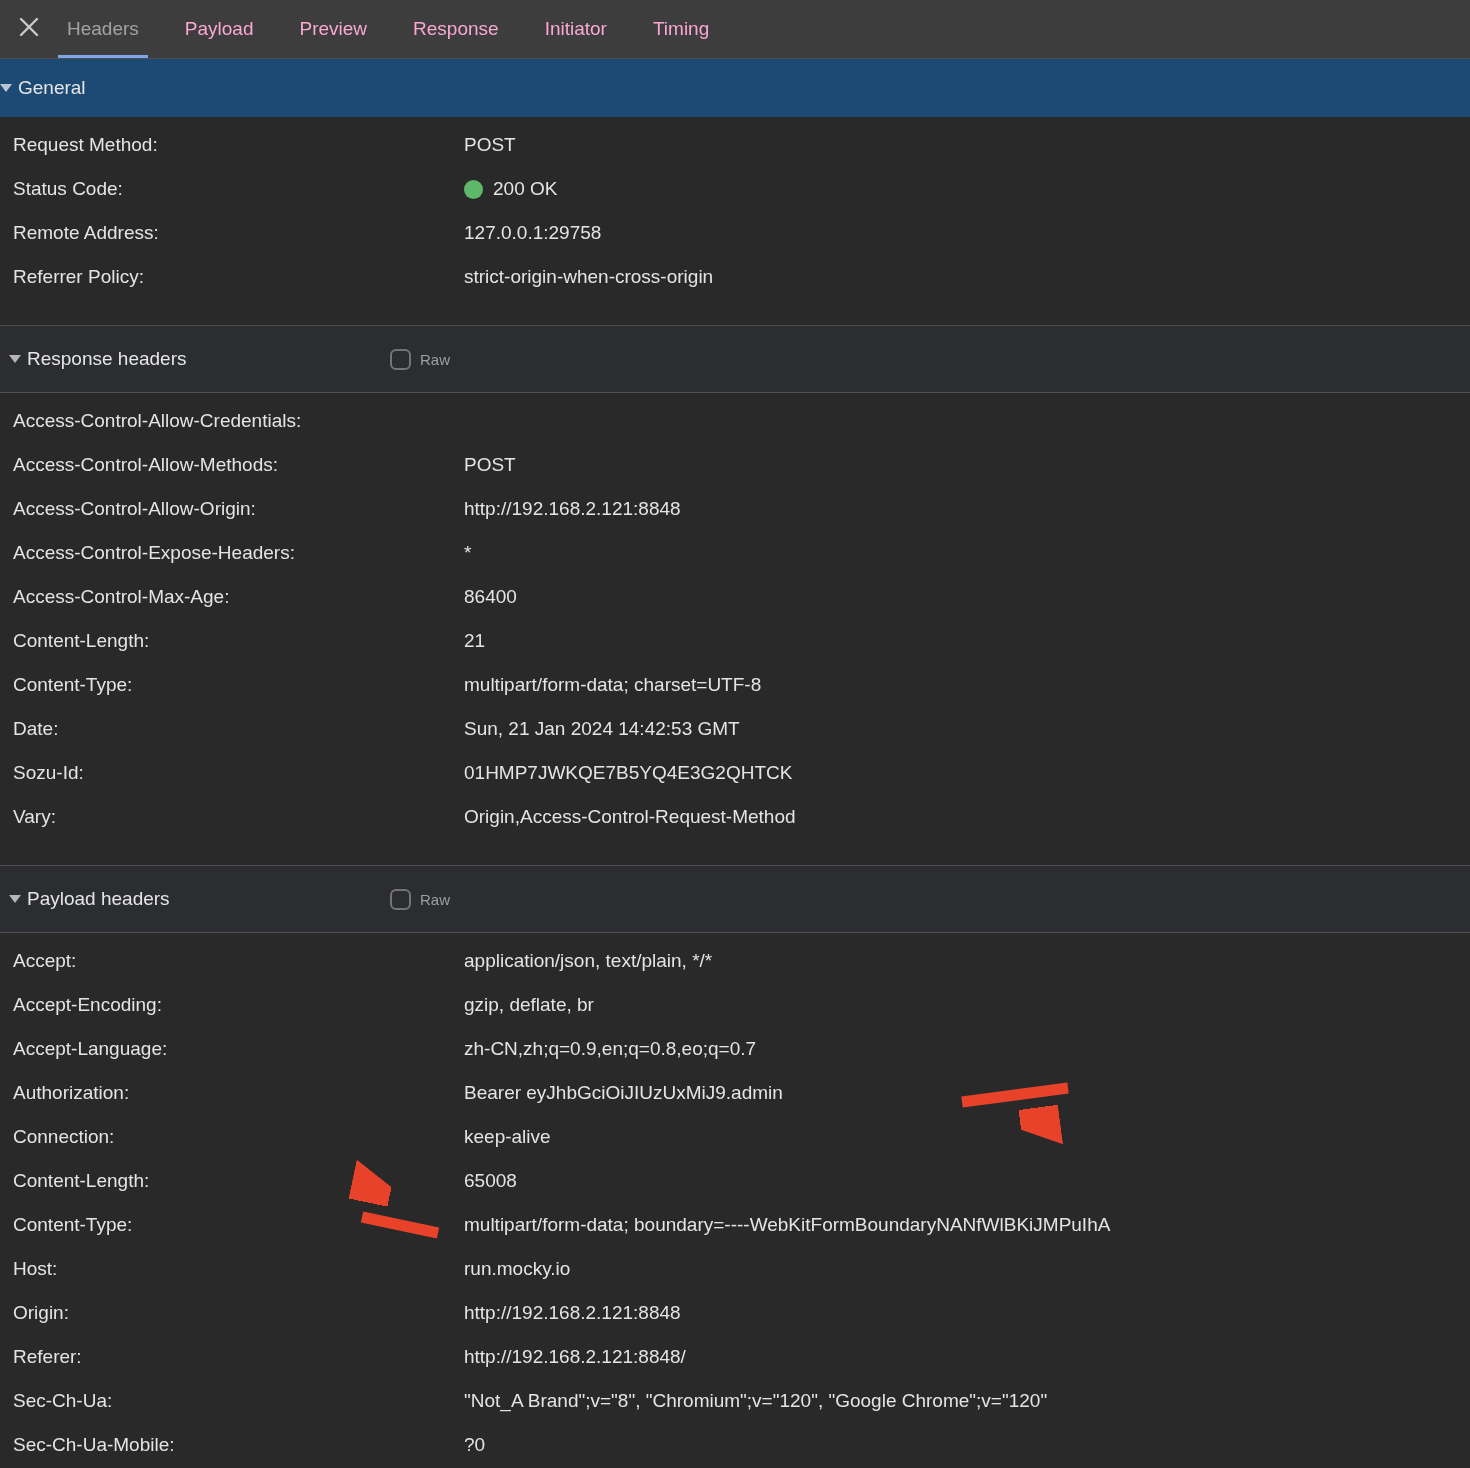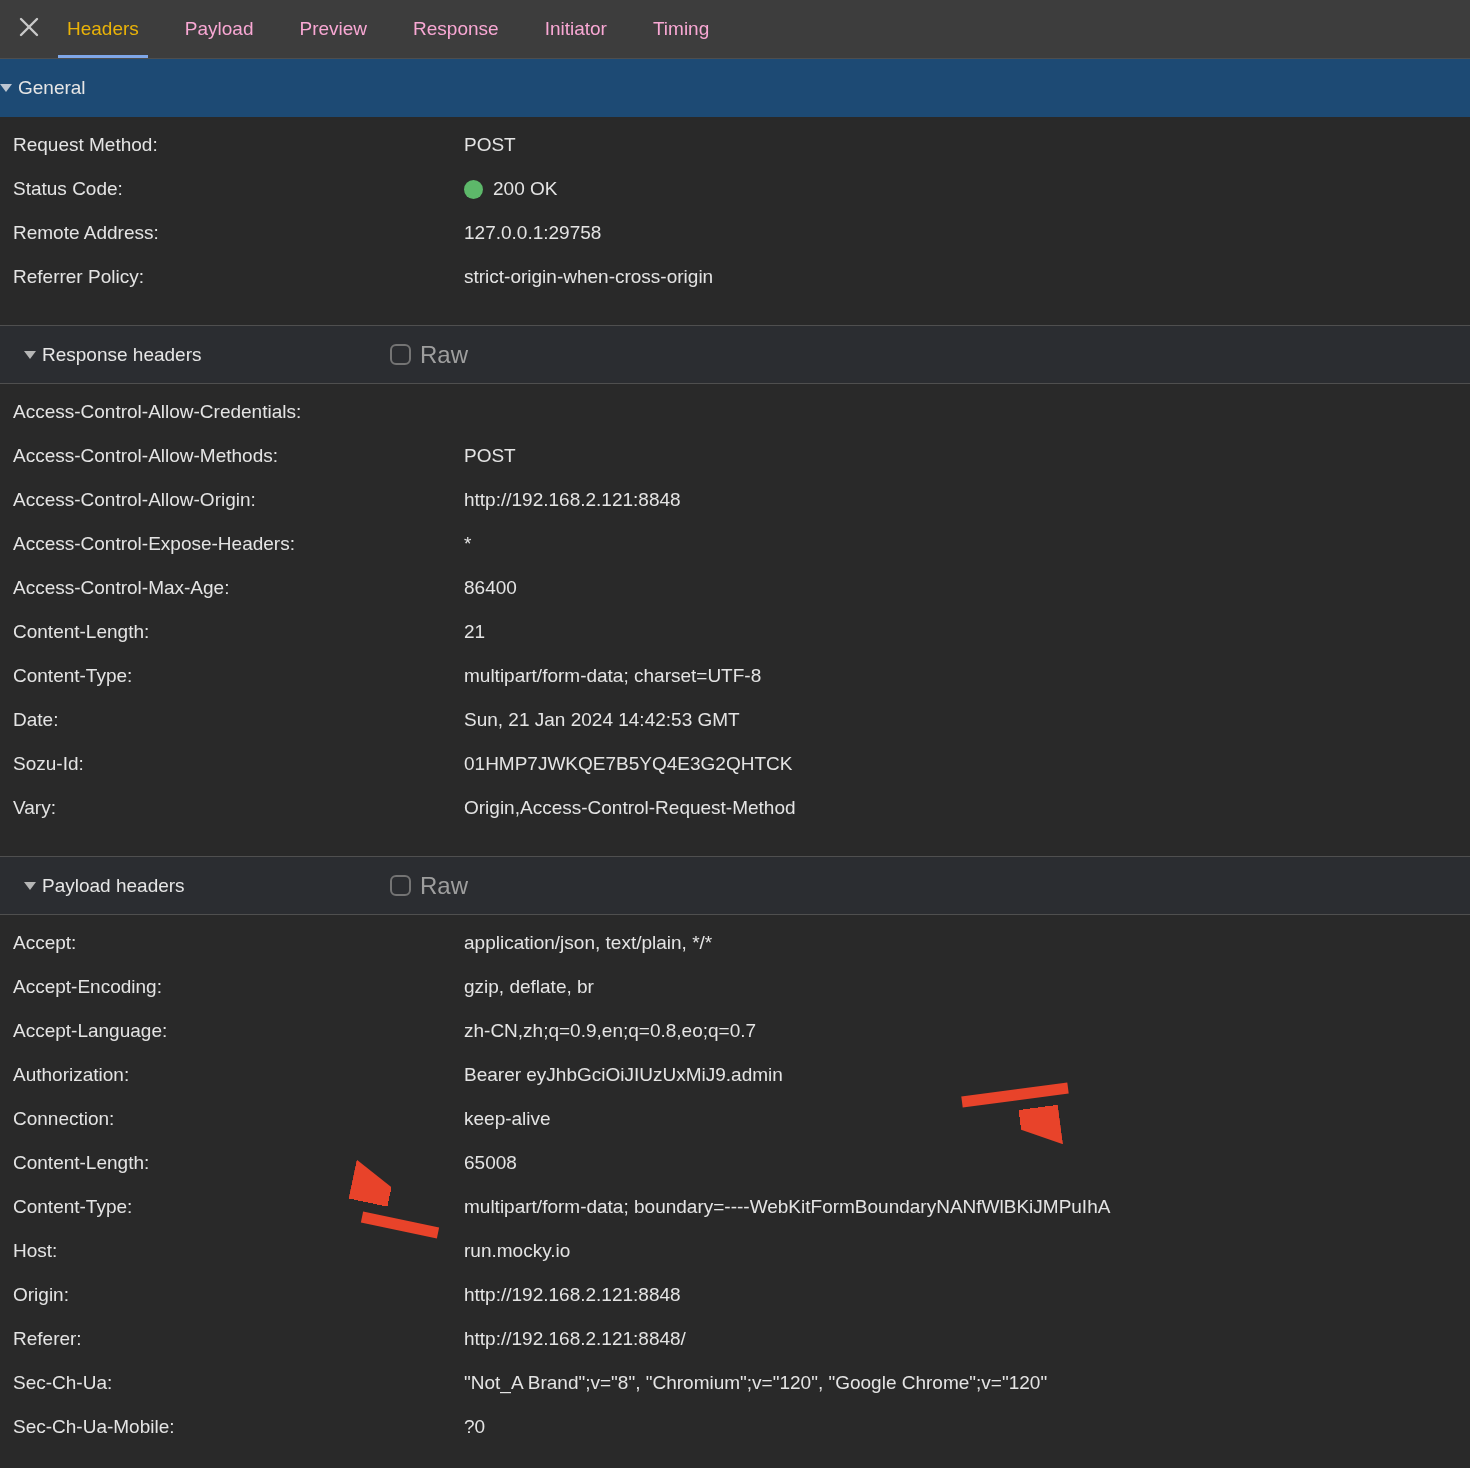--- a/index.html
+++ b/index.html
@@ -32,39 +32,39 @@
     align-items: center;
     padding: 0 9px;
     margin-right: 28px;
     color: #f9a8d4;
     border-bottom: 3px solid transparent;
     padding-top: 3px;
     cursor: pointer;
     white-space: nowrap;
   }
   .tab.active {
-    color: #eab308;
+    color: #a3a3a3;
     border-bottom-color: #7fa7e8;
   }
 
   
   .section-highlight {
     height: 58px;
     background: #1d4a74;
     display: flex;
     align-items: center;
   }
   .section-band {
-    height: 59px;
+    height: 68px;
     background: #2b2d31;
     border-top: 1px solid #4f4f4f;
     border-bottom: 1px solid #4f4f4f;
     display: flex;
     align-items: center;
-    padding-left: 24px;
+    padding-left: 9px;
     position: relative;
   }
   .tri {
     width: 0; height: 0;
     border-left: 6px solid transparent;
     border-right: 6px solid transparent;
     border-top: 8px solid #b5b5b5;
     margin-right: 6px;
     flex: 0 0 auto;
   }
@@ -80,21 +80,21 @@
     cursor: pointer;
   }
   .raw-checkbox {
     width: 21px; height: 21px;
     border: 2px solid #747474;
     border-radius: 6px;
     background: transparent;
     margin-right: 9px;
     flex: 0 0 auto;
   }
-  .raw-label { color: #9e9e9e; font-size: 24px; }
+  .raw-label { color: #9e9e9e; font-size: 15px; }
 
   
   .rows { padding-top: 6px; padding-bottom: 26px; }
   .rows.last { padding-bottom: 0; }
   .hrow {
     height: 44px;
     display: flex;
     align-items: center;
   }
   .hname {

